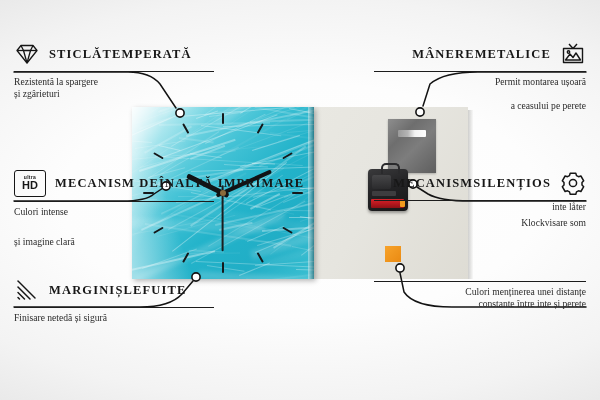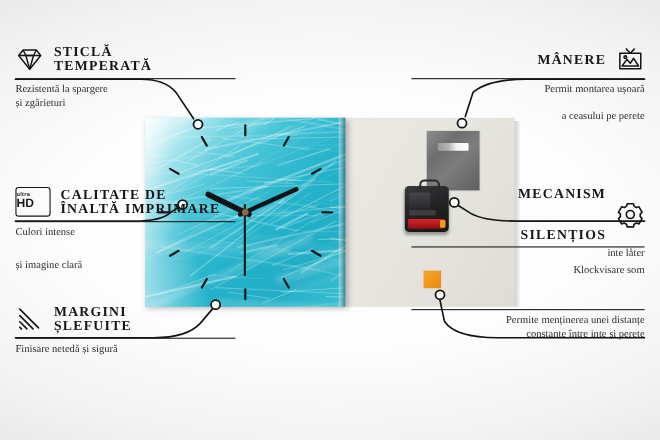--- a/index.html
+++ b/index.html
@@ -101,37 +101,37 @@
     position:absolute;left:50%;top:50%;width:6px;height:6px;margin:-3px 0 0 -3px;
     background:#8a6a3a;border-radius:50%;
   }
   
   #wires{position:absolute;left:0;top:0;width:600px;height:400px;pointer-events:none;}
   
   .feat{position:absolute;}
   .feat .head{display:flex;align-items:center;gap:9px;}
   .feat.left .head{justify-content:flex-start;}
   .feat.right .head{justify-content:flex-end;}
-  .titles{display:flex;flex-direction:column;line-height:1.02;}
-  .feat.right .titles{align-items:flex-end;text-align:right;gap:24px;}
+  .titles{display:flex;flex-direction:row;line-height:1.02;}
+  .feat.right .titles{align-items:flex-end;text-align:right;}
   .t1,.t2{
     font-family:"Liberation Serif",serif;font-weight:700;
     font-size:12.5px;letter-spacing:1.15px;color:#171717;white-space:nowrap;
   }
   .rule{height:1.4px;background:#1c1c1c;margin-top:4px;}
   .sub{
     font-family:"Liberation Serif",serif;font-size:9.6px;color:#2b2b2b;
     line-height:1.24;margin-top:3.5px;white-space:nowrap;
   }
   .feat.right .sub{text-align:right;}
   .ico{width:26px;height:26px;flex:0 0 26px;display:block;}
   .ico svg{display:block;width:26px;height:26px;}
   .ico.hd{
     width:30px;height:25px;flex:0 0 30px;border:1.6px solid #161616;border-radius:3px;
-    display:flex;flex-direction:column;justify-content:center;
+    display:flex;flex-direction:column;align-items:center;justify-content:center;
   }
   .hd-ultra{font-family:"Liberation Sans",sans-serif;font-size:5px;font-weight:700;letter-spacing:.3px;color:#161616;line-height:1;}
   .hd-hd{font-family:"Liberation Sans",sans-serif;font-size:11px;font-weight:700;letter-spacing:0;color:#161616;line-height:1.05;}
   
   #f-glass{left:14px;top:41px;width:200px;}
   #f-print{left:14px;top:170px;width:200px;}
   #f-edges{left:14px;top:277px;width:200px;}
   #f-handles{right:14px;top:41px;width:212px;}
   #f-mech{right:14px;top:170px;width:212px;}
   #f-spacer{right:14px;top:277px;width:212px;}
@@ -363,21 +363,21 @@
     <div class="sub" style="margin-top:0">și zgârieturi</div>
   </div>
 
   <div class="feat left" id="f-print">
     <div class="head">
       <span class="ico hd">
         <span class="hd-ultra">ultra</span>
         <span class="hd-hd">HD</span>
       </span>
       <span class="titles">
-        <span class="t1">CALITATE DE</span>
+        <span class="t1">MECANISM DE</span>
         <span class="t2">ÎNALTĂ IMPRIMARE</span>
       </span>
     </div>
     <div class="rule"></div>
     <div class="sub">Culori intense</div>
     <div class="sub" style="margin-top:18px">și imagine clară</div>
   </div>
 
   <div class="feat left" id="f-edges">
     <div class="head">
@@ -397,20 +397,21 @@
       </span>
     </div>
     <div class="rule"></div>
     <div class="sub">Finisare netedă și sigură</div>
   </div>
 
   <div class="feat right" id="f-handles">
     <div class="head">
       <span class="titles">
         <span class="t1">MÂNERE</span>
+        <span class="t2">METALICE</span>
       </span>
       <span class="ico">
         <svg viewBox="0 0 26 26">
             <g fill="none" stroke="#161616" stroke-width="1.4" stroke-linejoin="round">
           <rect x="3.5" y="7.5" width="19" height="14"></rect>
           <path d="M13 7.5 L9 3 M13 7.5 L17 3"></path>
           <path d="M5.5 19 L10 13 L13 16.5 L16 12 L20.5 19 Z"></path>
           <circle cx="8.5" cy="11" r="1.2"></circle>
             </g>
           </svg>
@@ -436,17 +437,17 @@
           </svg>
       </span>
     </div>
     <div class="rule"></div>
     <div class="sub" style="margin-top:0">inte låter</div>
     <div class="sub">Klockvisare som</div>
   </div>
 
   <div class="feat right" id="f-spacer">
     <div class="rule"></div>
-    <div class="sub">Permite menținerea unei distanțe</div>
+    <div class="sub">Culori menținerea unei distanțe</div>
     <div class="sub" style="margin-top:0">constante între inte și perete</div>
   </div>
 
 </div>
 
 </body></html>

